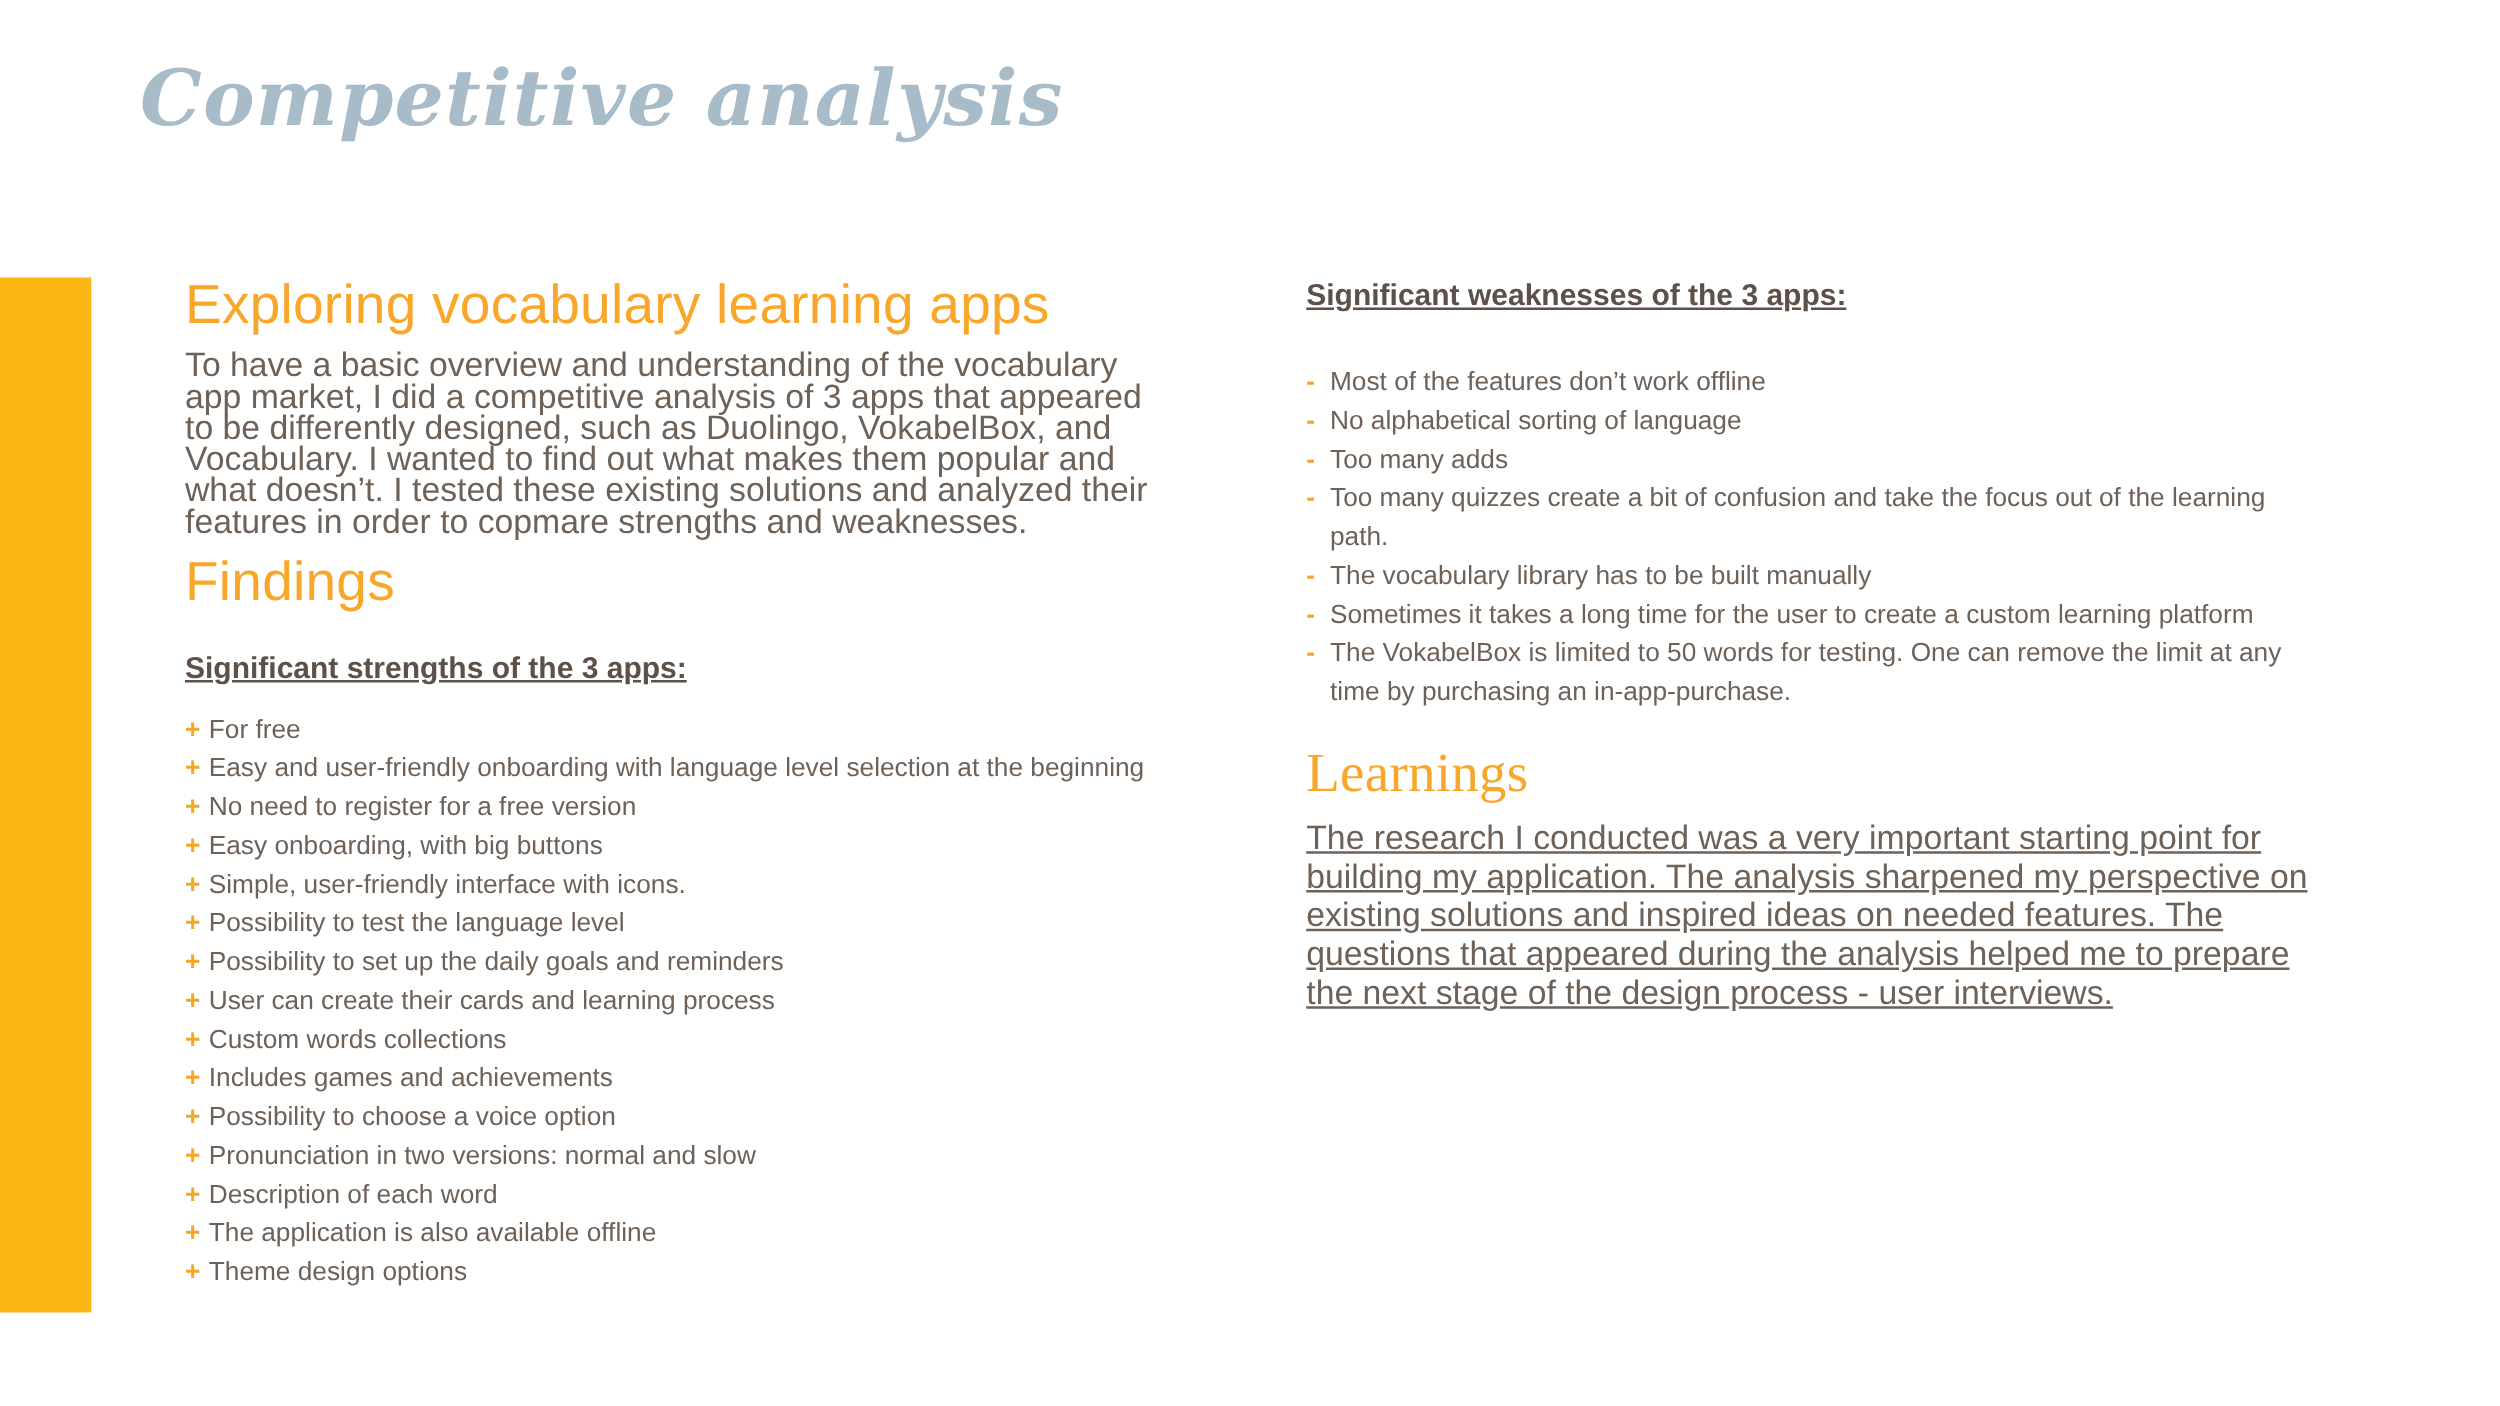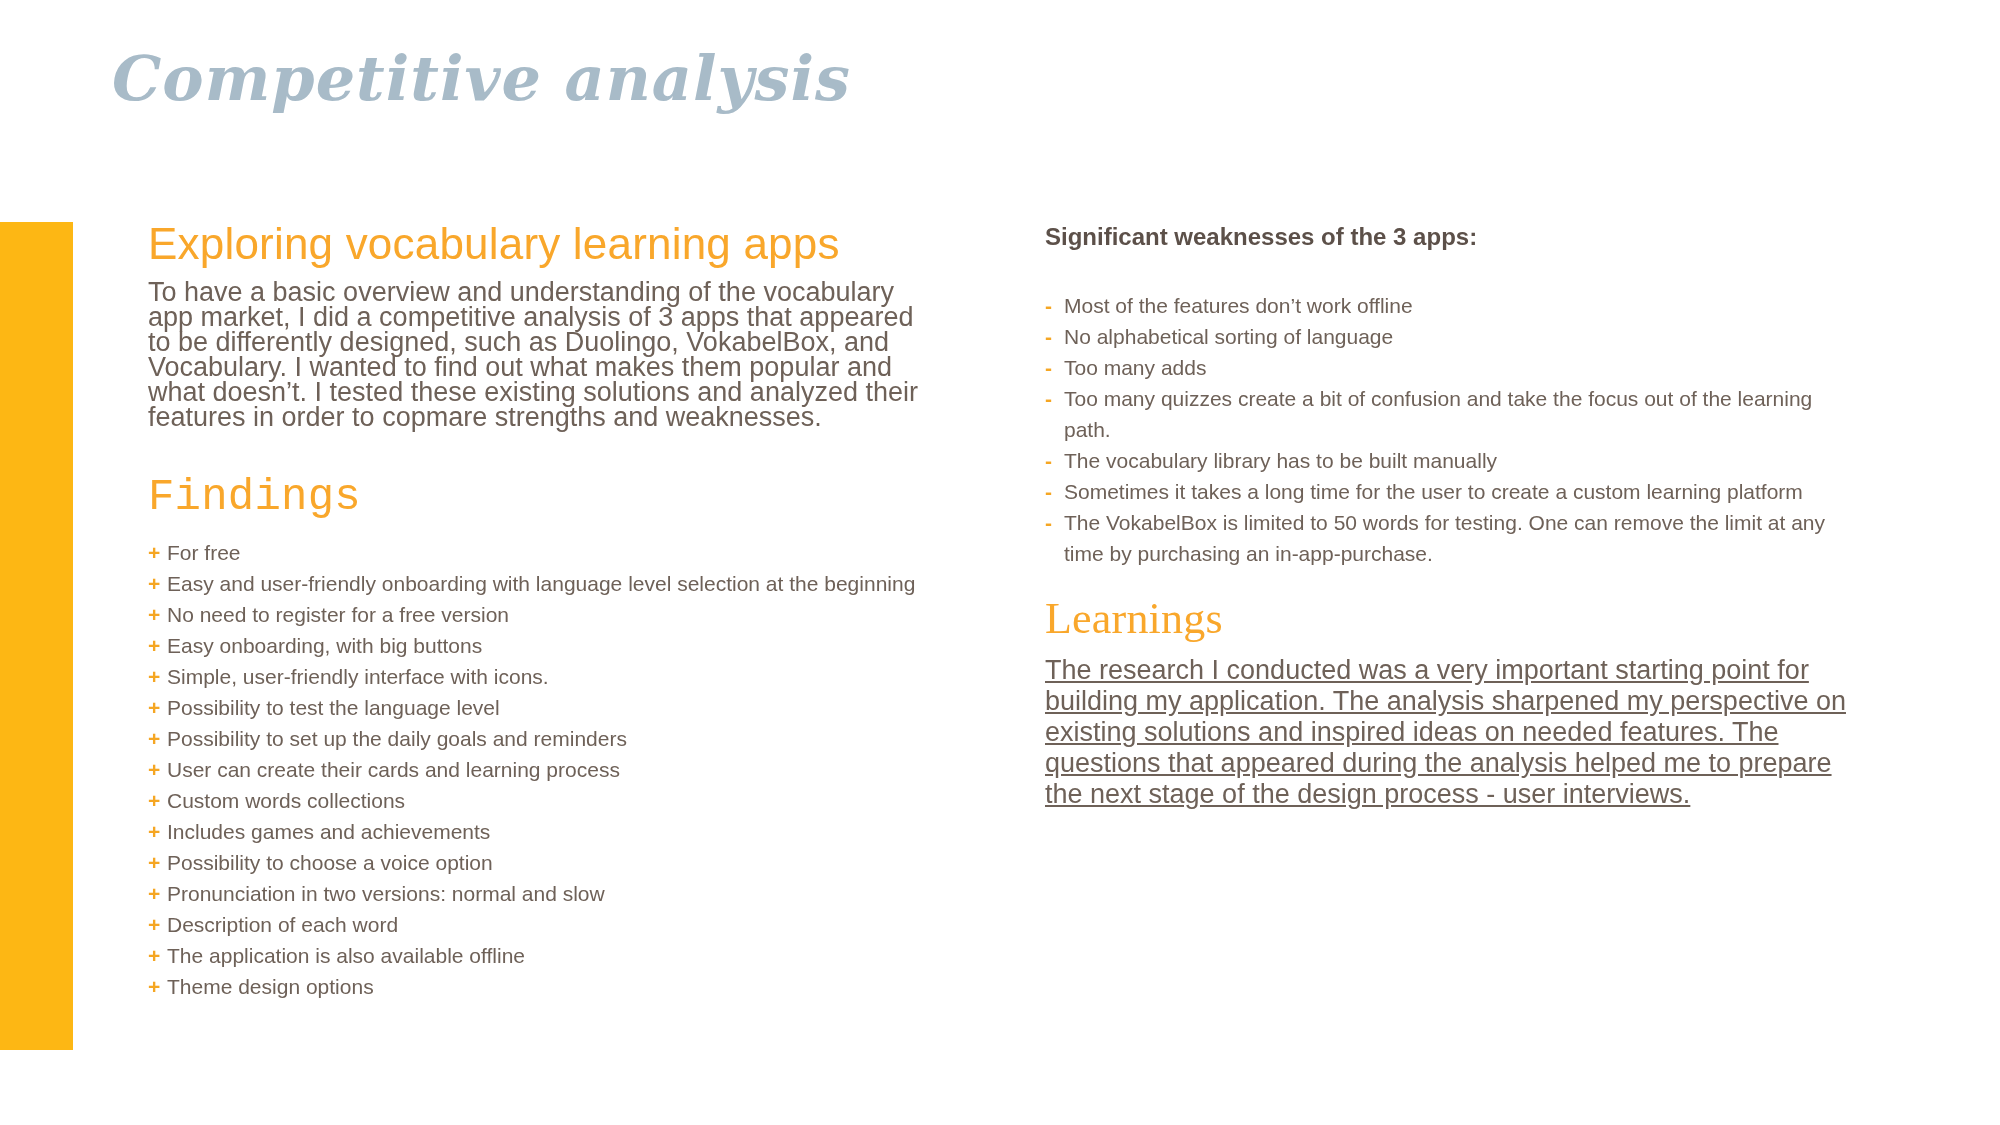--- a/index.html
+++ b/index.html
@@ -39,29 +39,30 @@
     font-weight: 400;
     color: #F9A72B;
     line-height: 44px;
     letter-spacing: 0.2px;
   }
   h3.subhead {
     font-size: 24px;
     font-weight: 700;
     color: #5C5049;
     line-height: 30px;
+    text-decoration: underline;
   }
   p.body {
     font-size: 27px;
     color: #6E6158;
     line-height: 25px;
     margin-top: 14px;
   }
   p.body.loose { line-height: 31px; text-decoration: underline; }
-  .heading-findings  { margin-top: 45px; font-family: Liberation Mono, monospace; }
+  .heading-findings  { margin-top: 14px; }
   .subhead-strengths { margin-top: 32px; }
   .plist { margin-top: 18px; font-size: 21px; color: #6E6158; }
   .plist.weak { margin-top: 38px; }
   .li { display: flex; line-height: 31px; }
   .li .marker {
     flex: none;
     width: 19px;
     color: #F5A623;
     font-weight: 700;
   }
@@ -77,20 +78,21 @@
 
   <h1 class="script-title">Competitive analysis</h1>
 
   <div class="col left">
     <h2 class="orange">Exploring vocabulary learning apps</h2>
 
     <p class="body">To have a basic overview and understanding of the vocabulary app market, I did a competitive analysis of 3 apps that appeared to be differently designed, such as Duolingo, VokabelBox, and Vocabulary. I wanted to find out what makes them popular and what doesn’t. I tested these existing solutions and analyzed their features in order to copmare strengths and weaknesses.</p>
 
     <h2 class="orange heading-findings">Findings</h2>
 
+    <h3 class="subhead subhead-strengths">Significant strengths of the 3 apps:</h3>
 
     <div class="plist">
         <div class="li">
           <span class="marker">+</span>
           <span class="li-text">For free</span>
         </div>
         <div class="li">
           <span class="marker">+</span>
           <span class="li-text">Easy and user-friendly onboarding with language level selection at the beginning</span>
         </div>

